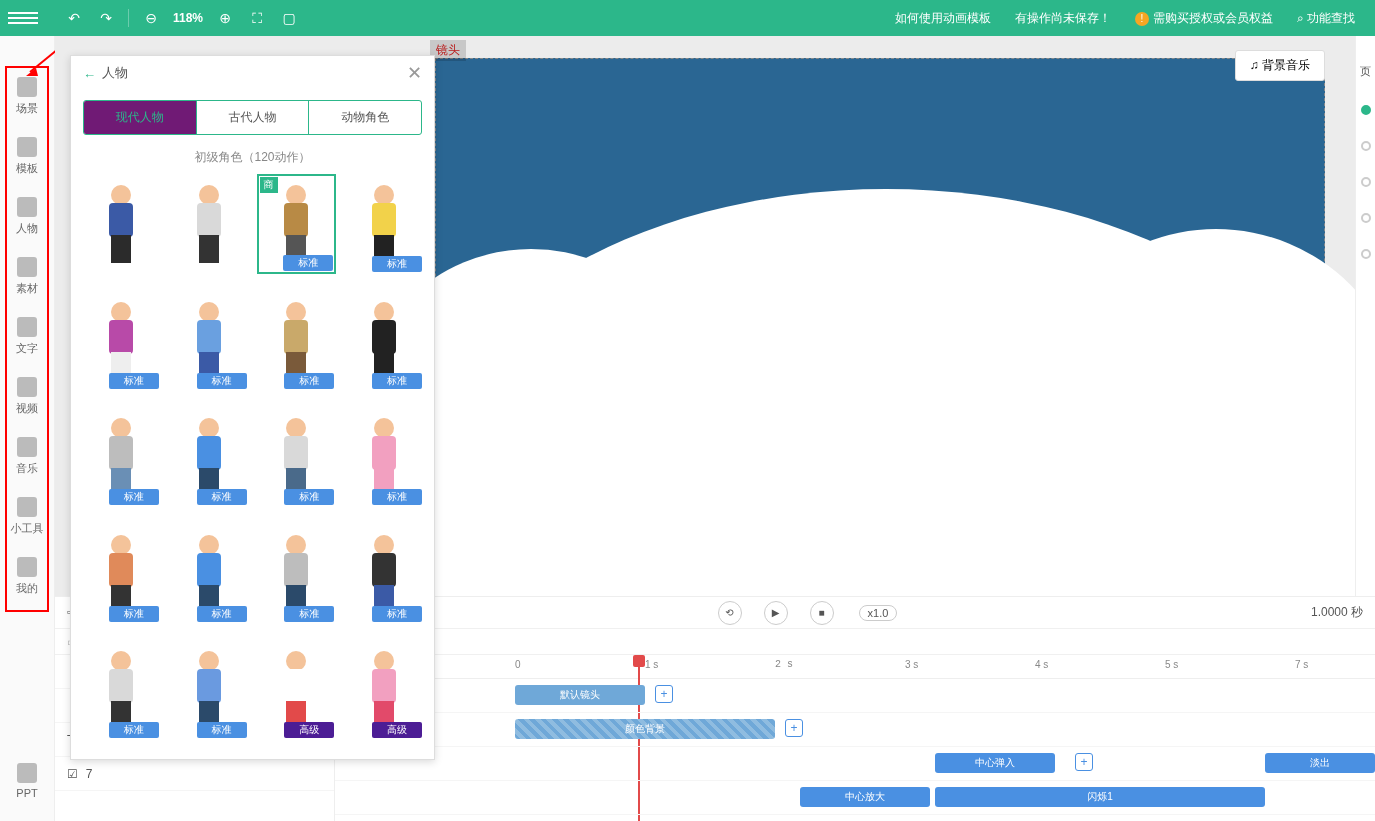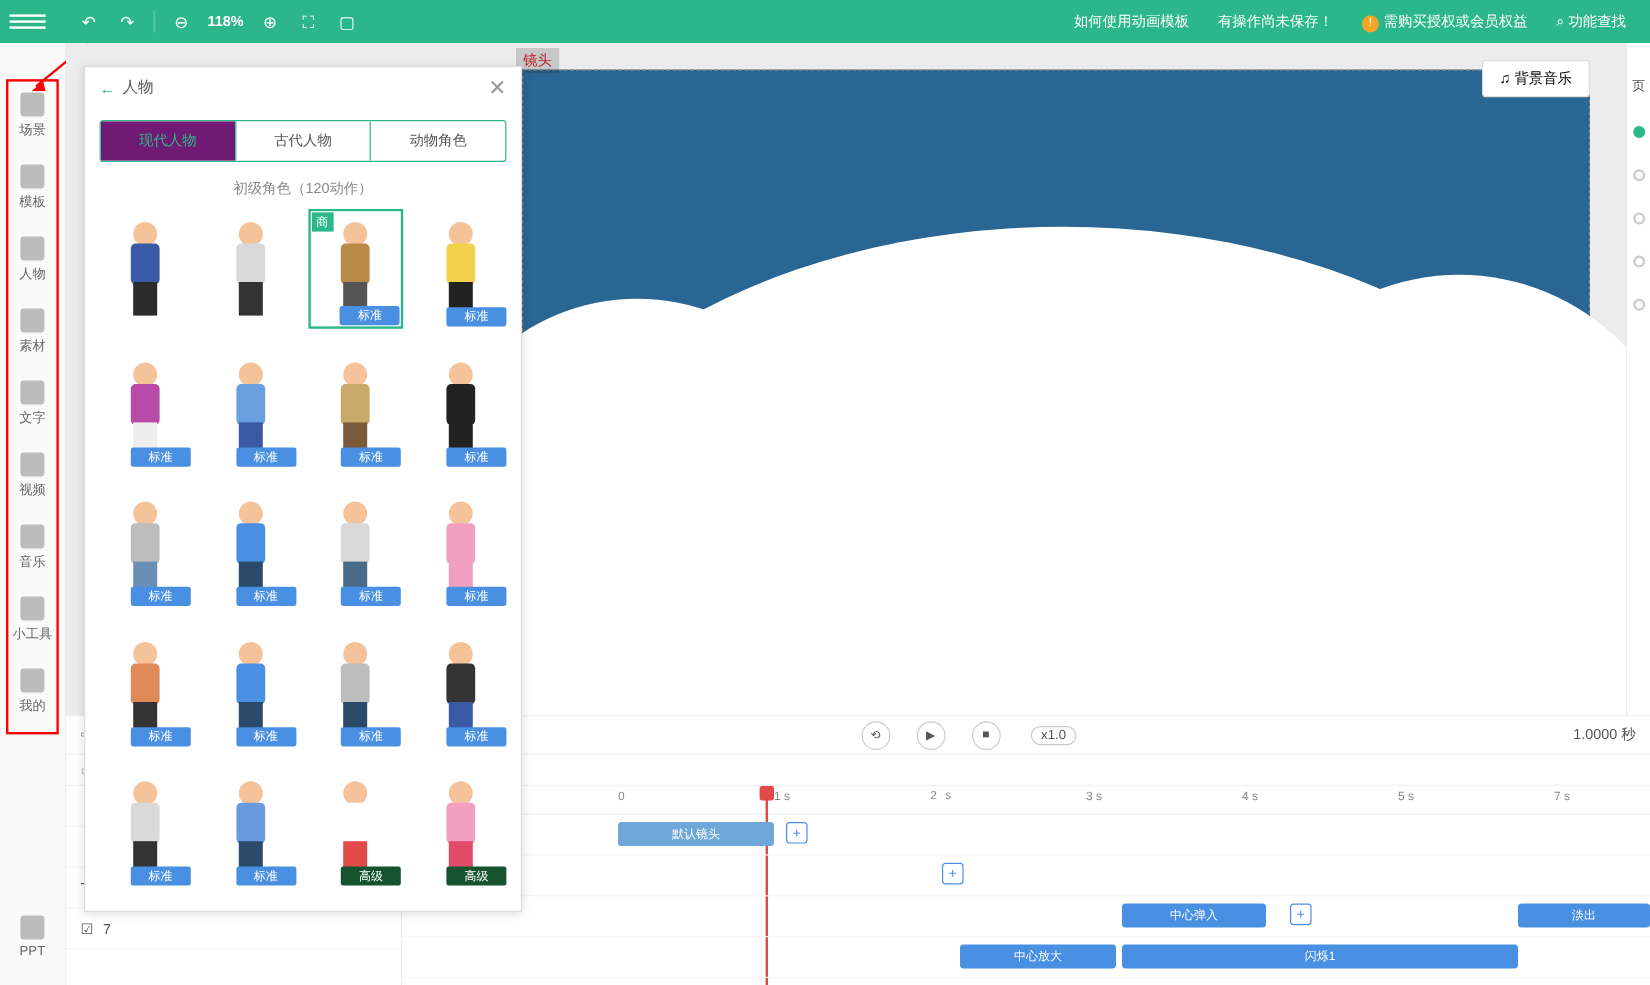--- a/index.html
+++ b/index.html
@@ -48,21 +48,21 @@
 .p-subtitle{text-align:center;font-size:12px;color:#888;margin:14px 0 8px}
 .p-grid{flex:1;overflow:auto;padding:0 10px 10px;display:grid;grid-template-columns:repeat(4,1fr);gap:8px}
 .char{position:relative;height:100px;border:1px solid transparent;display:flex;align-items:center;justify-content:center;cursor:pointer}
 .char.sel{border:2px solid #2cb78a}
 .person{width:30px;height:78px;position:relative}
 .p-head-c{width:20px;height:20px;border-radius:50%;position:absolute;top:0;left:5px}
 .p-body{width:24px;height:34px;position:absolute;top:18px;left:3px;border-radius:4px}
 .p-legs{width:20px;height:28px;position:absolute;top:50px;left:5px}
 .badge{position:absolute;right:1px;bottom:1px;font-size:10px;color:#fff;padding:1px 15px;border-radius:2px}
 .b-std{background:#4a90e2}
-.b-adv{background:#14532d}
+.b-adv{background:#4c1d95}
 .b-biz{position:absolute;left:1px;top:1px;background:#2cb78a;color:#fff;font-size:10px;padding:1px 4px}
 
 .timeline{position:absolute;left:55px;right:0;top:596px;height:225px;background:#fff;border-top:1px solid #eee}
 .tl-top{height:32px;display:flex;align-items:center;padding:0 12px;font-size:12px;color:#555;gap:16px;border-bottom:1px solid #f0f0f0}
 .tl-top .sp{flex:1}
 .tl-ctrl{width:24px;height:24px;border:1px solid #ccc;border-radius:50%;display:inline-flex;align-items:center;justify-content:center;margin:0 3px;cursor:pointer;font-size:10px}
 .tl-rate{border:1px solid #ccc;border-radius:10px;padding:1px 8px;font-size:11px;margin-left:6px}
 .tl-icons{height:26px;padding:0 12px;display:flex;align-items:center;gap:10px;color:#bbb;font-size:12px;border-bottom:1px solid #f0f0f0}
 .tl-body{display:flex;height:167px}
 .tl-left{width:280px;border-right:1px solid #eee}
@@ -380,20 +380,21 @@
           <span class="tick" style="left: 700px;">4 s</span>
           <span class="tick" style="left: 830px;">5 s</span>
           <span class="tick" style="left: 960px;">7 s</span>
         </div>
       <div class="playhead"></div>
       <div class="track">
         <div class="clip c-blue" style="left:180px;width:130px">默认镜头</div>
         <div class="plus-btn" style="left:320px">+</div>
       </div>
       <div class="track">
+        <div class="clip c-hatch" style="left:180px;width:260px">颜色背景</div>
         <div class="plus-btn" style="left:450px">+</div>
       </div>
       <div class="track">
         <div class="clip c-dblue" style="left:600px;width:120px">中心弹入</div>
         <div class="plus-btn" style="left:740px">+</div>
         <div class="clip c-dblue" style="left:930px;width:110px">淡出</div>
       </div>
       <div class="track">
         <div class="clip c-dblue" style="left:465px;width:130px">中心放大</div>
         <div class="clip c-dblue" style="left:600px;width:330px">闪烁1</div>

